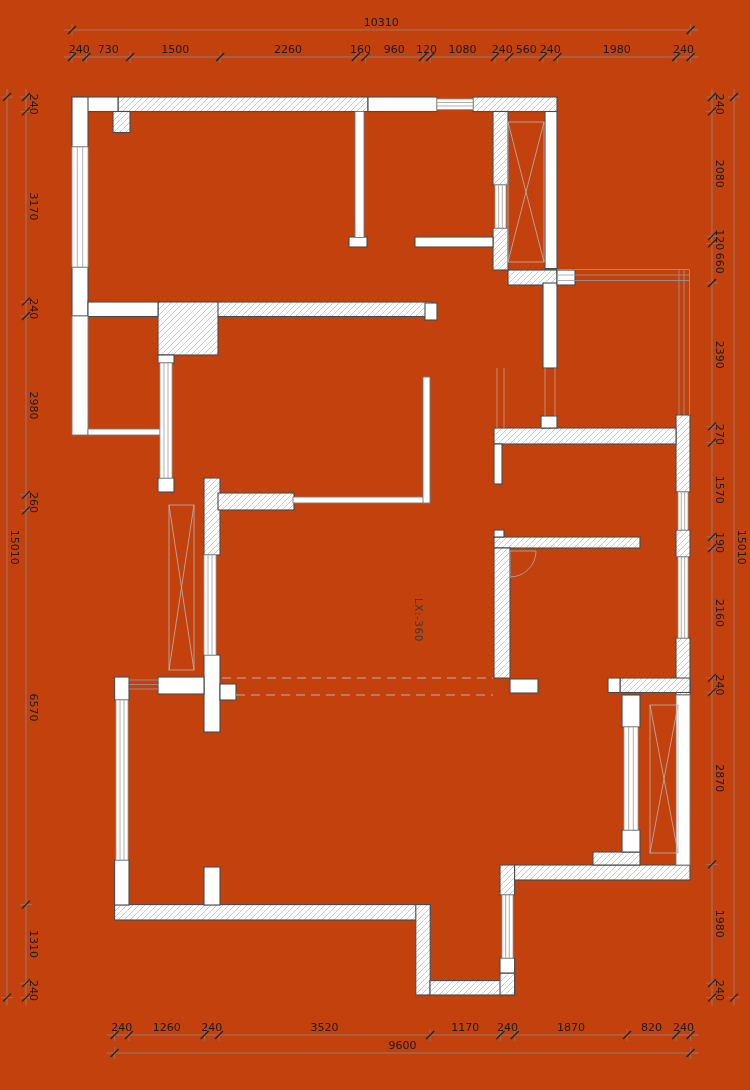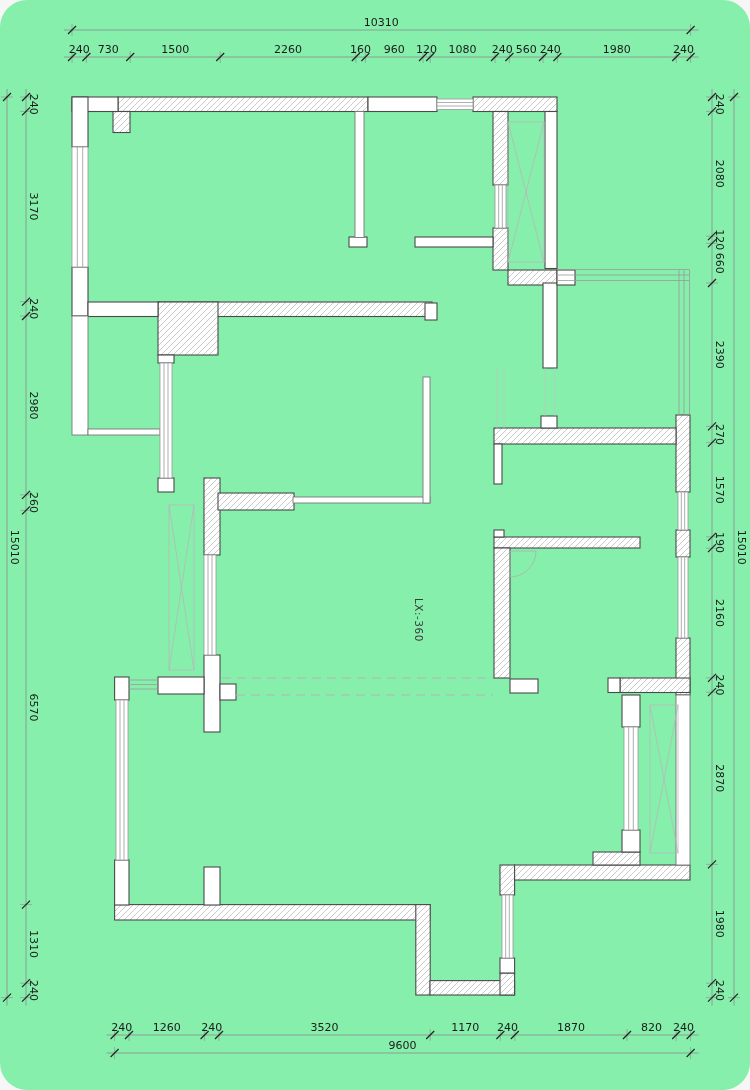--- a/index.html
+++ b/index.html
@@ -1,17 +1,17 @@
 <!DOCTYPE html>
 <html><head>
 <meta charset="utf-8">
 <style>
   html,body{margin:0;padding:0;background:#f6f6f6;}
-  #stage{position:relative;width:750px;height:1090px;background:#86efac;overflow:hidden;
-         font-family:"DejaVu Sans", sans-serif;border-radius:27px;}
+  #stage{position:relative;width:750px;height:1090px;background:#c2410c;overflow:hidden;
+         font-family:"DejaVu Sans", sans-serif;}
   svg{position:absolute;left:0;top:0;}
   .hw{fill:url(#hatch);stroke:#4a4a4a;stroke-width:1.1;}
   .ww{fill:#ffffff;stroke:#4a4a4a;stroke-width:1.1;}
   .tw{fill:#ffffff;stroke:#787878;stroke-width:0.9;}
   .win{fill:#ffffff;stroke:#9a9a9a;stroke-width:0.8;}
   .winl{stroke:#9a9a9a;stroke-width:0.8;}
   .xbox{fill:none;stroke:#b8b8b8;stroke-width:0.8;}
   .dash{stroke:#b4b4b4;stroke-width:1;stroke-dasharray:9 6;fill:none;}
   .door{fill:none;stroke:#aeaeae;stroke-width:0.8;}
   .pl{stroke:#c4c4c4;stroke-width:0.6;}

